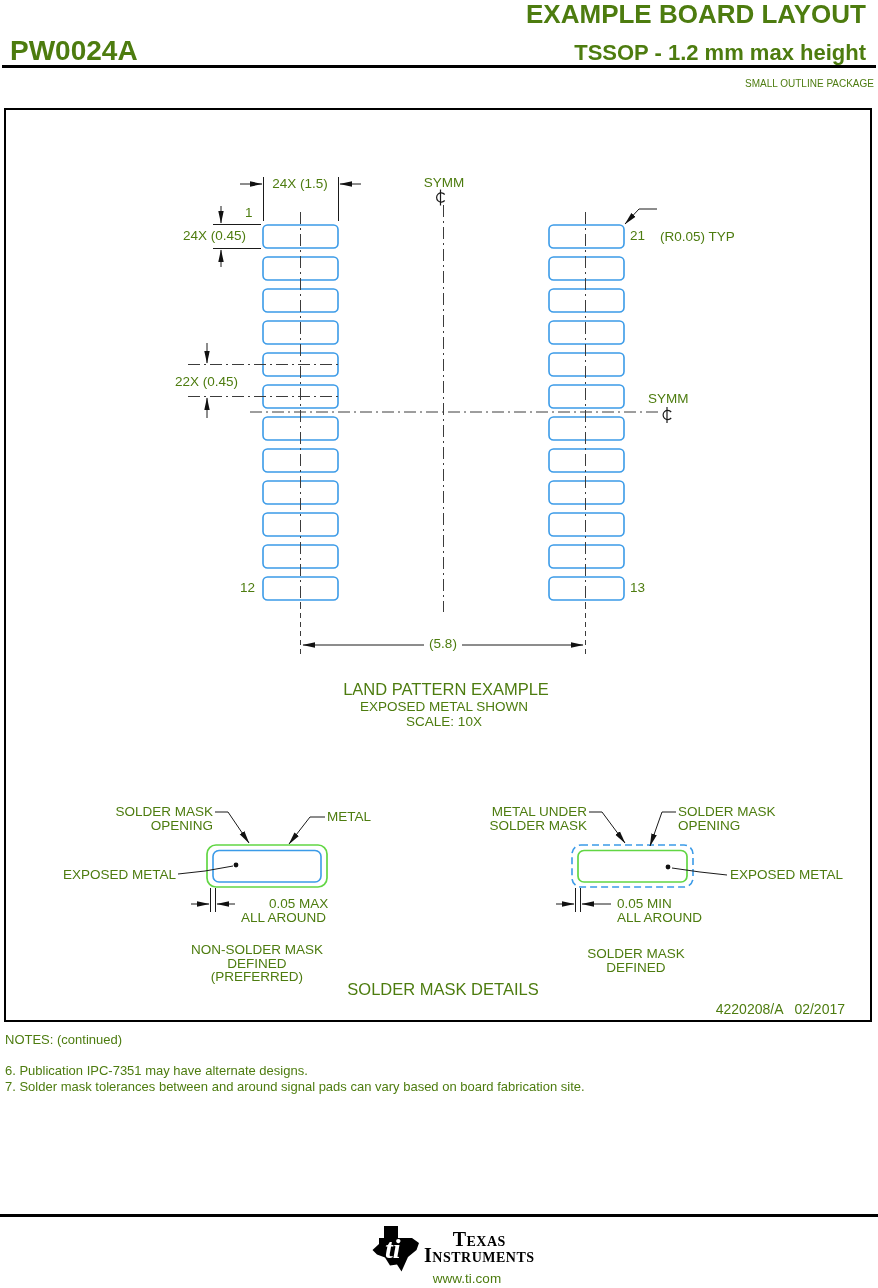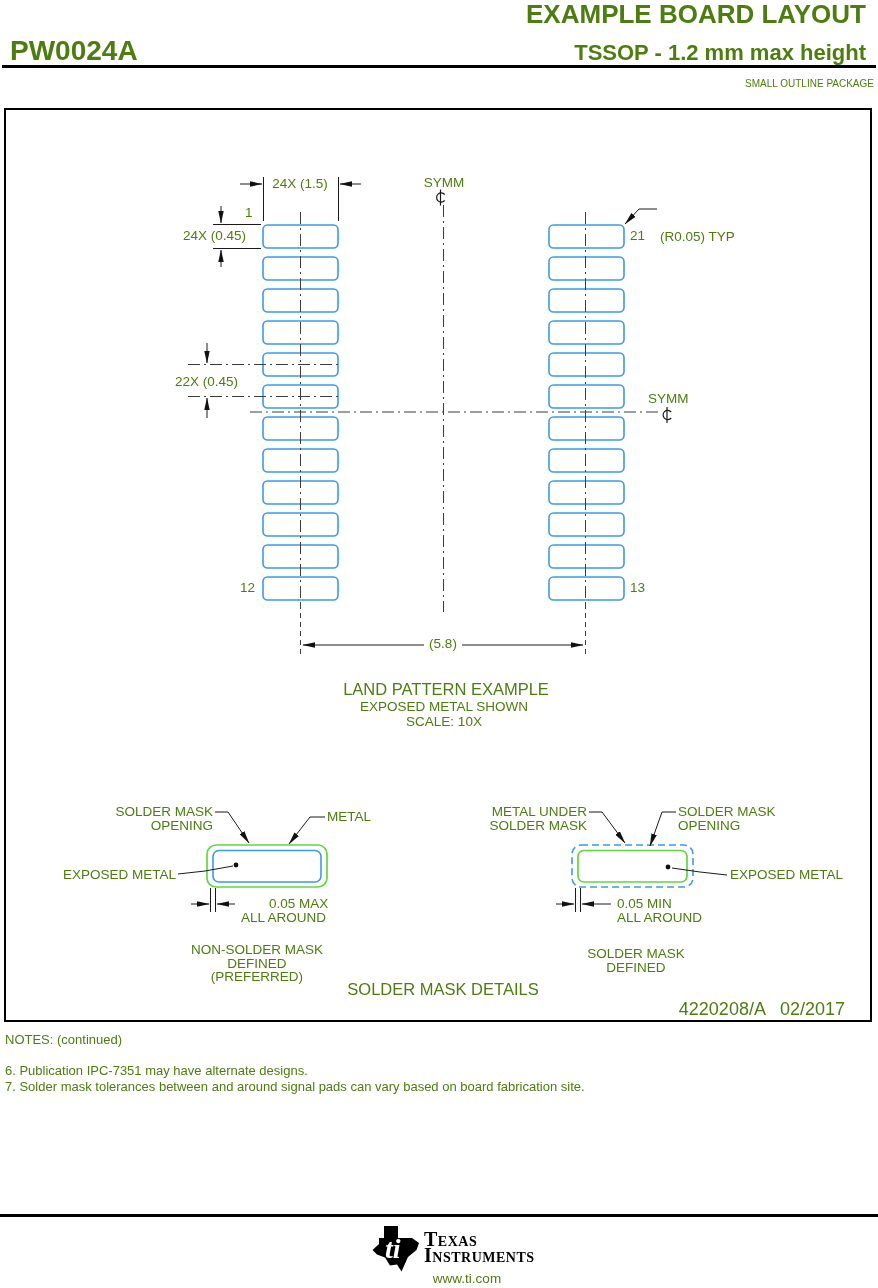--- a/index.html
+++ b/index.html
@@ -23,22 +23,22 @@
   svg.overlay{position:absolute;left:0;top:0;}
   .pad{fill:#fff;stroke:var(--pad-blue);stroke-width:1.6;}
   .cl{stroke:#3c3c3c;stroke-width:1;fill:none;stroke-dasharray:12 4 2 4;}
   .dln{stroke:#1a1a1a;stroke-width:1;fill:none;}
   .dsh{stroke:#3c3c3c;stroke-width:1;fill:none;stroke-dasharray:5 4;}
   .greenln{fill:#fff;stroke:var(--mask-green);stroke-width:1.7;}
   .blueln{fill:none;stroke:var(--pad-blue);stroke-width:1.6;}
   .bluedash{fill:#fff;stroke:var(--pad-blue);stroke-width:1.6;stroke-dasharray:7 4;}
   .greeninner{fill:#fff;stroke:var(--mask-green);stroke-width:1.7;}
   .brand{position:absolute;left:424px;top:1231px;font-family:"Liberation Serif","DejaVu Serif",serif;
-         font-weight:bold;font-variant:small-caps;font-size:20px;line-height:16px;letter-spacing:0.5px;color:#000;}
-  .docref{font-size:18px;}
+         font-weight:bold;font-variant:small-caps;font-size:20px;line-height:16px;letter-spacing:0.5px;color:#000;text-align:center;}
+  .docref{font-size:14px;}
 </style>
 </head>
 <body>
 
 <div class="lbl b" style="right:12px;top:1px;font-size:26px;line-height:26px;">EXAMPLE BOARD LAYOUT</div>
 <div class="lbl b" style="left:10px;top:37px;font-size:28px;line-height:28px;">PW0024A</div>
 <div class="lbl b" style="right:12px;top:42px;font-size:22px;line-height:22px;">TSSOP - 1.2 mm max height</div>
 <div class="rule" style="left:2px;top:65px;width:874px;height:3px;"></div>
 <div class="lbl" style="right:4px;top:77px;font-size:10px;text-align:center;">SMALL OUTLINE PACKAGE</div>
 

